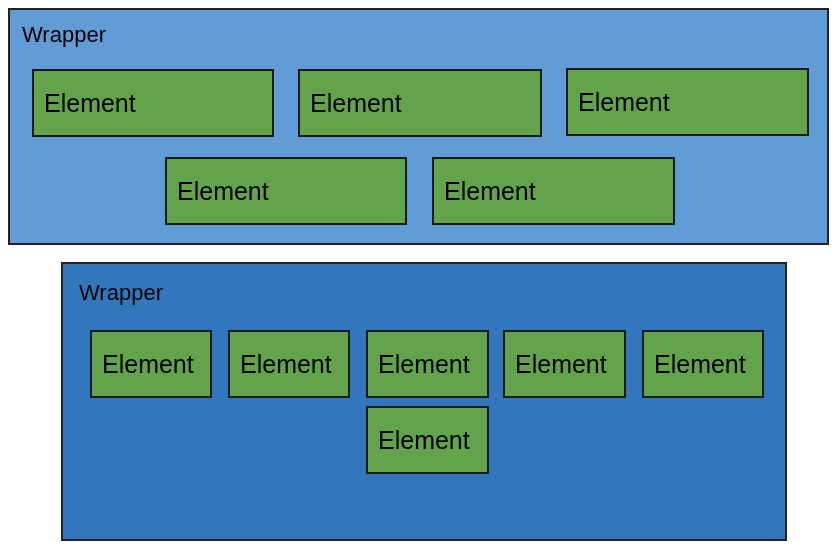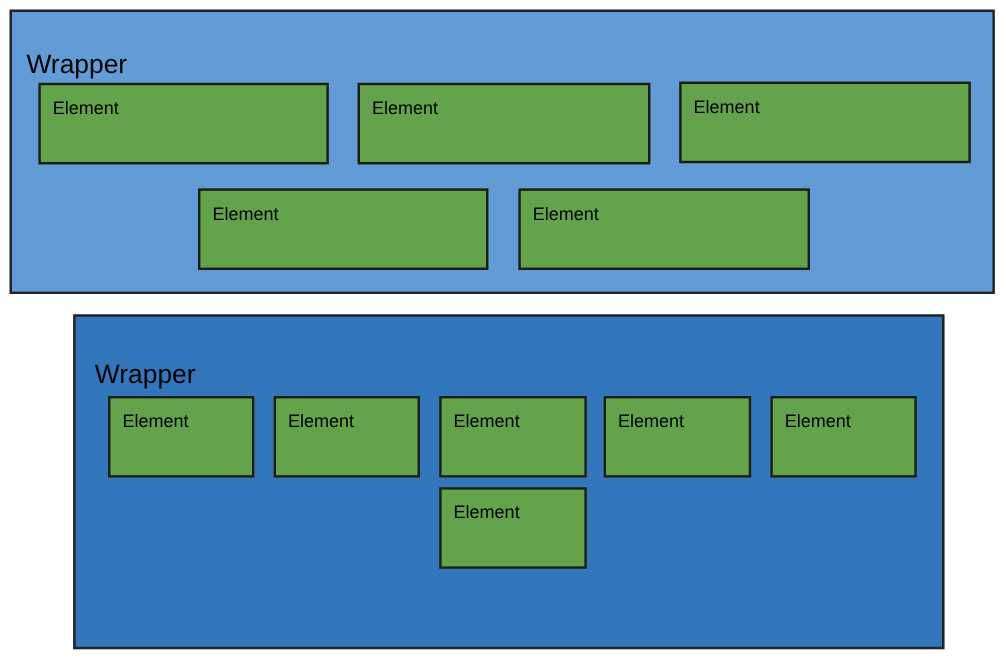--- a/index.html
+++ b/index.html
@@ -24,34 +24,33 @@
     box-sizing: border-box;
     border: 2px solid #232323;
   }
   .wrapper-label {
     position: absolute;
     color: #000000;
     font-size: 22px;
     line-height: 22px;
     font-family: "Liberation Sans", sans-serif;
     white-space: nowrap;
-    margin-top: 19px;
   }
   .element {
     position: absolute;
     box-sizing: border-box;
     border: 2px solid #1b1b1b;
     background: #62A34C;
   }
   .element-label {
     position: absolute;
     left: 10px;
-    top: 8px;
+    top: 20px;
     color: #000000;
-    font-size: 15px;
+    font-size: 25px;
     line-height: 24px;
     font-family: "Liberation Sans", sans-serif;
     white-space: nowrap;
   }
   .wrapper-top {
     background: #619CD6;
   }
   .wrapper-bottom {
     background: #3277BC;
   }

